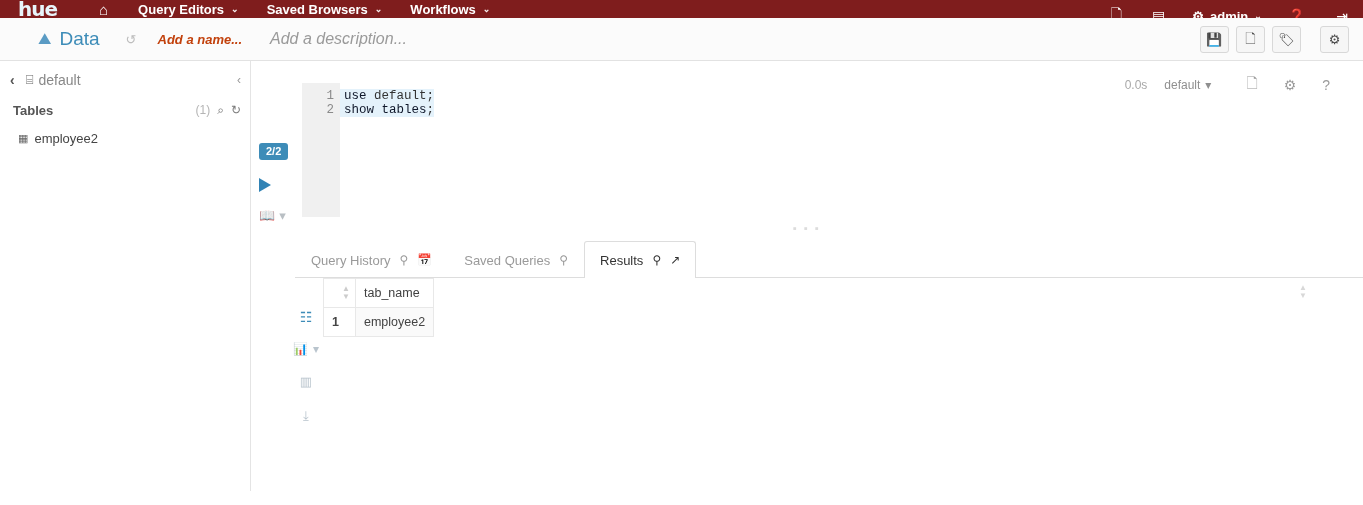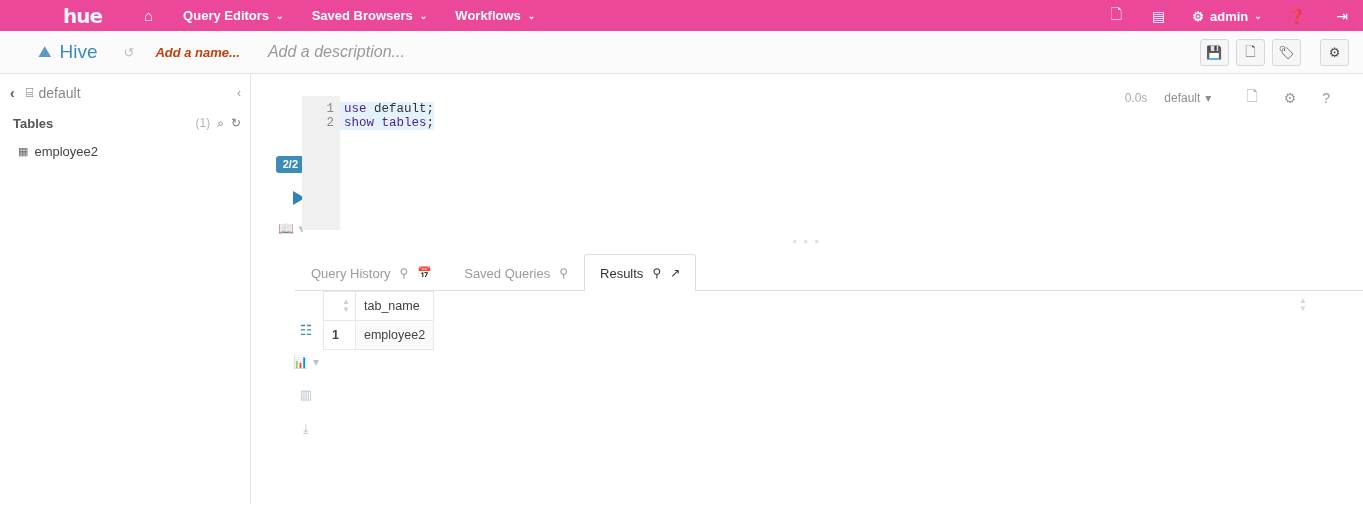--- a/index.html
+++ b/index.html
@@ -5,23 +5,23 @@
   * { box-sizing: border-box; margin: 0; padding: 0; }
   html, body {
     width: 1363px; height: 505px;
     background: #ffffff;
     font-family: "Liberation Sans", sans-serif;
     overflow: hidden;
   }
 
   
   .topnav {
-    height: 31px; background: #ec4899;
+    height: 18px; background: #7f1d1d;
     display: flex; align-items: center;
-    color: #ffffff; position: relative; padding-left: 45px;
+    color: #ffffff; position: relative;
   }
   .logo {
     margin-left: 18px; margin-right: 26px;
     font-size: 20px; font-weight: bold; letter-spacing: -1px;
     color: #e8f4fa; font-family: "DejaVu Sans", sans-serif;
     line-height: 1;
   }
   .nav-home { padding: 0 16px; font-size: 15px; color: #ffffff; line-height: 1; }
   .nav-item {
     padding: 0 14px; font-size: 13px; font-weight: bold;
@@ -114,21 +114,21 @@
     font-size: 12px; color: #a8a8a8;
   }
   .ed-meta .t { padding-right: 17px; margin-left: 24px; }
   .ed-meta .db { padding-right: 22px; display:flex; align-items:center; gap:5px; color:#8f8f8f;}
   .ed-meta .mi { padding: 0 13px; font-size: 14px; color: #9b9b9b; }
 
   
   .editor-wrap { position: absolute; left: 0; top: 22px; right: 0; }
   .exec-col {
     position: absolute; left: 8px; top: 60px;
-    display: flex; flex-direction: column; align-items: flex-end; gap: 0;
+    display: flex; flex-direction: column; align-items: flex-start; gap: 0;
     width: 46px;
   }
   .badge {
     background: #3d8cb8; color: #ffffff; font-size: 11px;
     font-weight: bold; border-radius: 3px; padding: 3px 7px;
     line-height: 1;
   }
   .play {
     margin-top: 18px;
     width: 0; height: 0;
@@ -149,21 +149,21 @@
     font-family: "Liberation Mono", monospace; font-size: 12.5px;
     line-height: 14px;
   }
   .cline { display: flex; white-space: pre; }
   .lnum {
     width: 38px; text-align: right; padding-right: 6px;
     color: #8a8a8a;
   }
   .ctext { padding-left: 4px; }
   .hl { background: #e4f2fb; }
-  .kw { color: #4c1d95; }
+  .kw { color: #0f172a; }
   .id { color: #333333; }
   .pn { color: #333333; }
 
   
   .splitter {
     position: absolute; left: 0; right: 0; top: 162px;
     display: flex; justify-content: center; align-items: center;
   }
   .splitter span {
     letter-spacing: 2px; color: #dcdcdc; font-size: 11px; line-height: 1;
@@ -262,21 +262,21 @@
       <span>admin</span>
       <span class="caret-d">⌄</span>
     </div>
     <div class="nav-ico">❓</div>
     <div class="nav-ico">⇥</div>
   </div>
 </div>
 
 <div class="subhead">
   <span class="hive-icon">⛰</span>
-  <span class="hive-name">Hive</span>
+  <span class="hive-name">Data</span>
   <span class="hist-icon">↺</span>
   <span class="addname">Add a name...</span>
   <span class="adddesc">Add a description...</span>
 
   <div class="subhead-right">
     <div class="btn-sq">💾</div>
     <div class="btn-sq">🗋</div>
     <div class="btn-sq">🏷</div>
     <div class="btn-sq spaced">⚙</div>
   </div>

